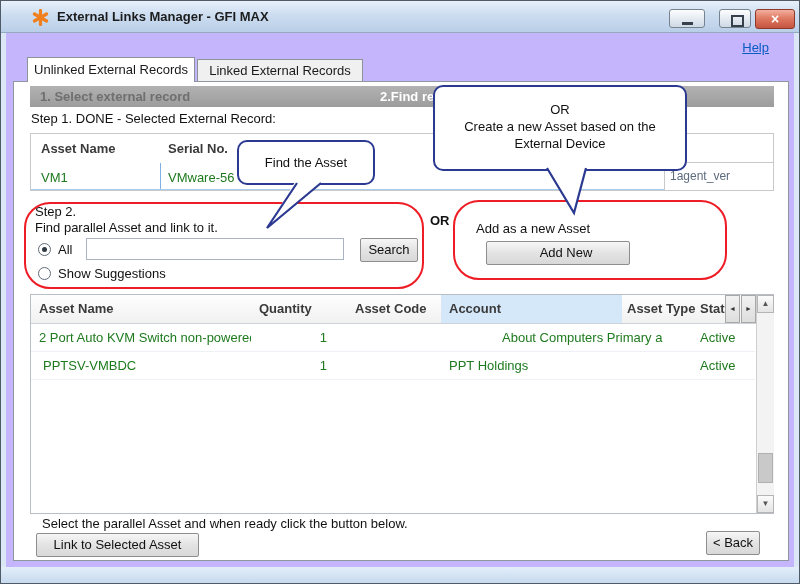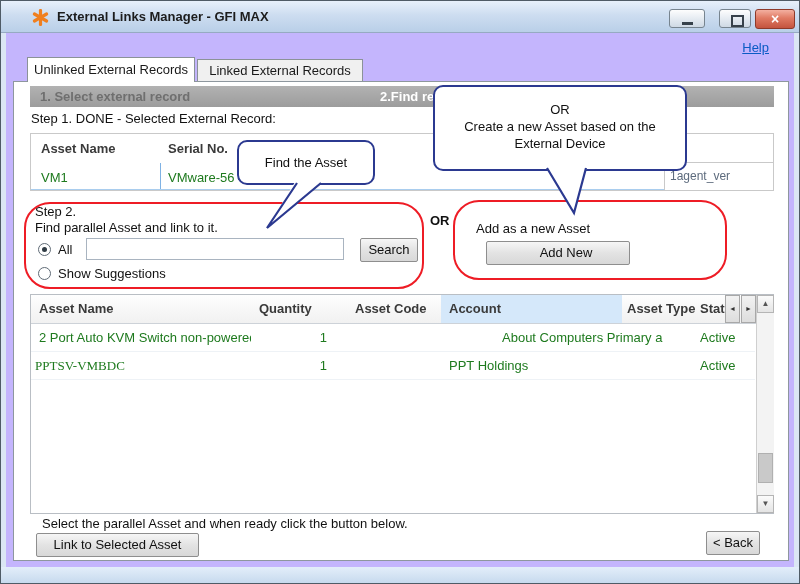--- a/index.html
+++ b/index.html
@@ -137,21 +137,21 @@
 
       <div class="abs resrow" style="top:29px;">
         <span class="cell green" style="left:8px;width:212px;">2 Port Auto KVM Switch non-powered</span>
         <span class="cell green" style="left:228px;width:68px;text-align:right;">1</span>
         <span class="cell green" style="left:324px;width:80px;"></span>
         <span class="cell green" style="left:439px;width:170px;margin-left:32px;">About Computers Primary a</span>
         <span class="cell green" style="left:596px;width:66px;"></span>
         <span class="cell green" style="left:669px;width:52px;">Active</span>
       </div>
       <div class="abs resrow" style="top:57px;">
-        <span class="cell green" style="left:4px;width:212px;font-family:Liberation Serif, serif;">PPTSV-VMBDC</span>
+        <span class="cell green" style="left:12px;width:212px;">PPTSV-VMBDC</span>
         <span class="cell green" style="left:228px;width:68px;text-align:right;">1</span>
         <span class="cell green" style="left:324px;width:80px;"></span>
         <span class="cell green" style="left:418px;width:170px;">PPT Holdings</span>
         <span class="cell green" style="left:596px;width:66px;"></span>
         <span class="cell green" style="left:669px;width:52px;">Active</span>
       </div>
 
       <div class="abs sb" style="left:725px;top:0;width:18px;height:218px;">
         <div class="abs sbbtn" style="left:0;top:0;width:17px;height:18px;"><span>▲</span></div>
         <div class="abs sbthumb" style="left:1px;top:158px;width:15px;height:30px;"></div>

